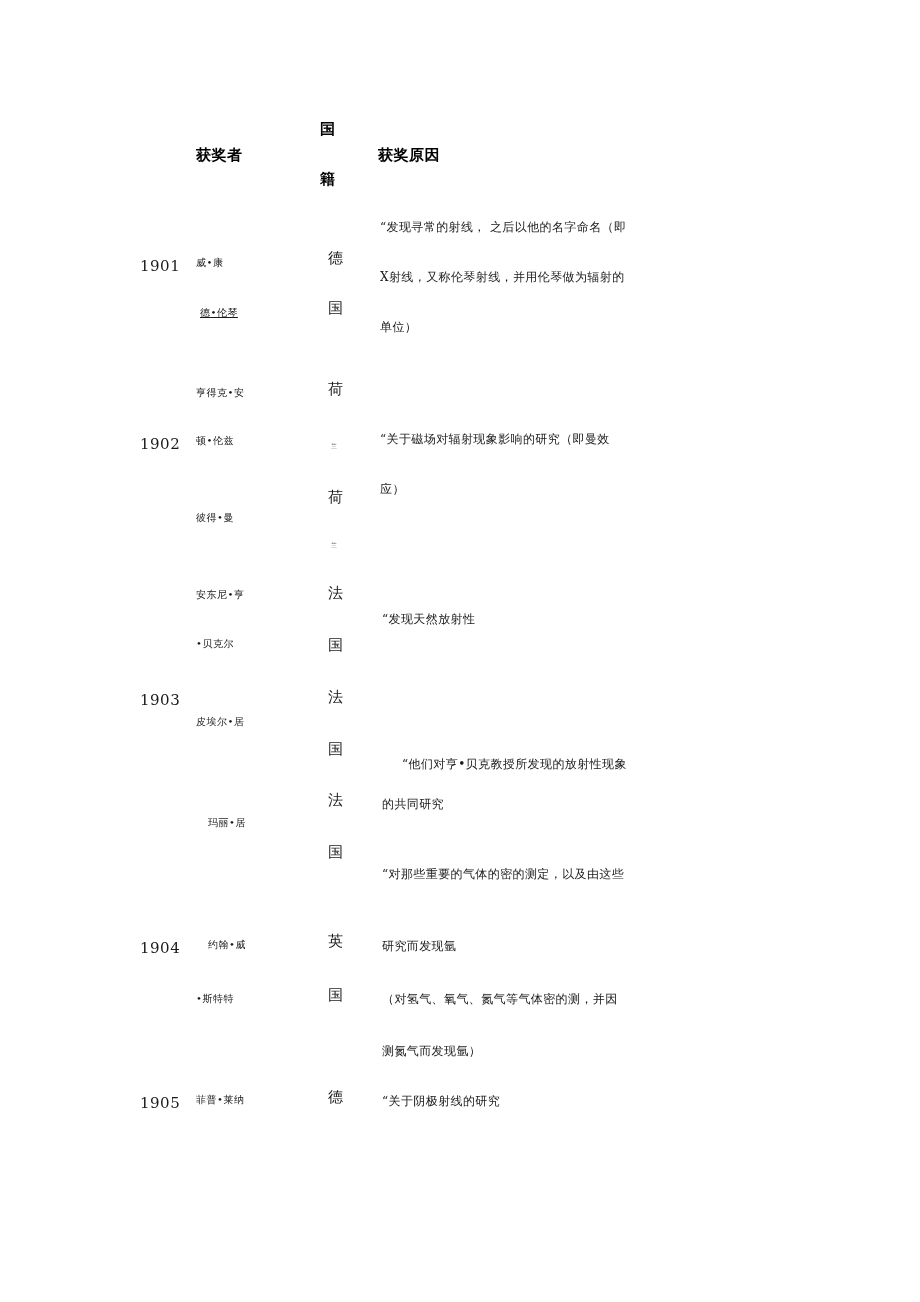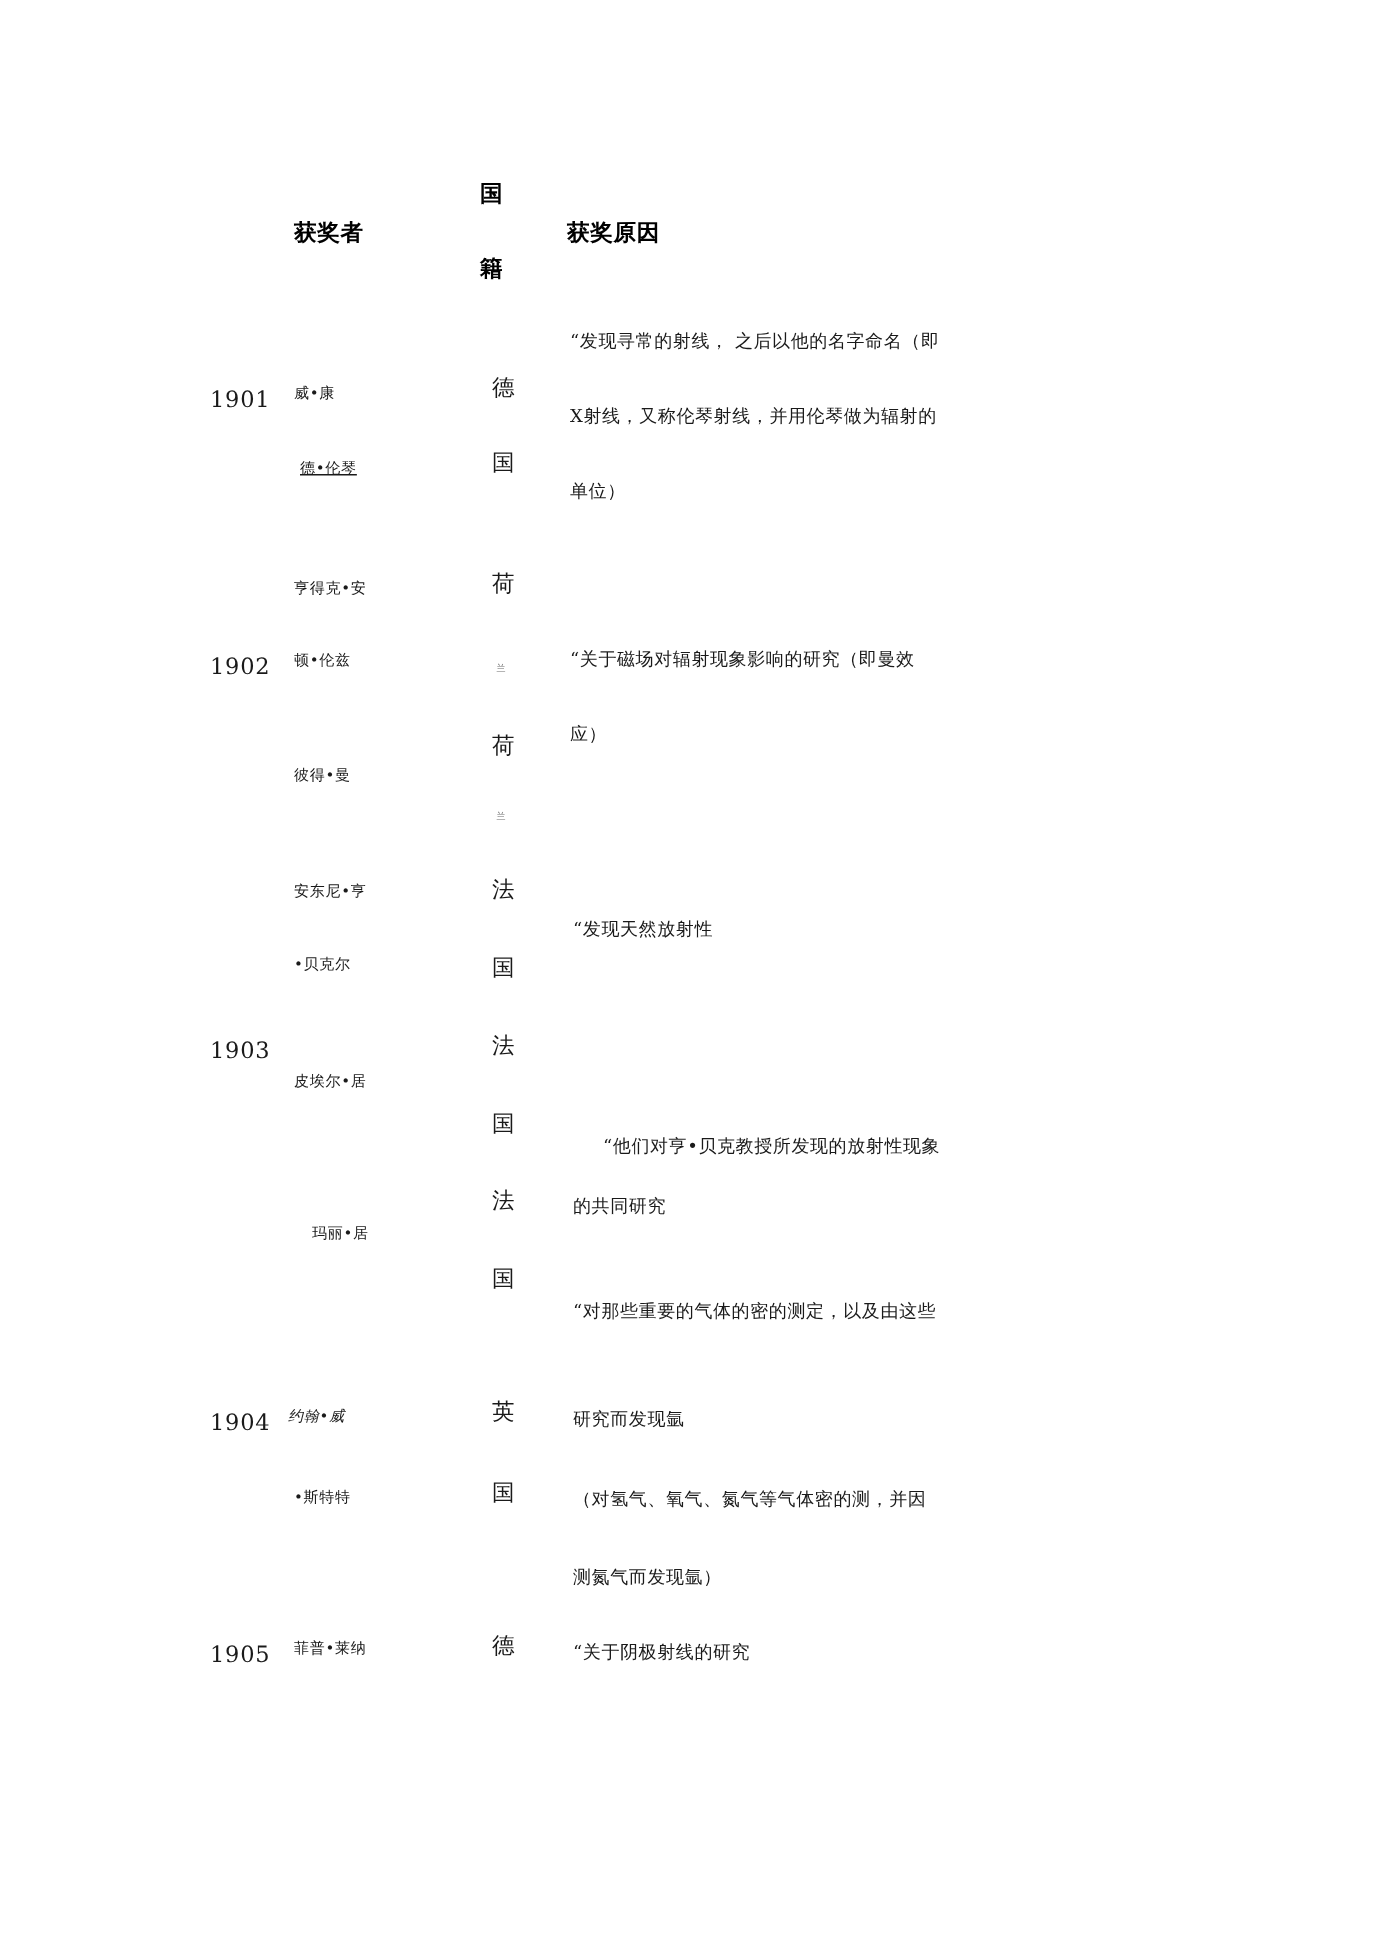--- a/index.html
+++ b/index.html
@@ -131,21 +131,21 @@
     <div class="cell nat" style="left:328px; top:845px;">国</div>
 
     <div class="cell reason" style="left:382px; top:613px;">“发现天然放射性</div>
     <div class="cell reason" style="left:382px; top:758px;margin-left:20px;">“他们对亨•贝克教授所发现的放射性现象</div>
     <div class="cell reason" style="left:382px; top:798px;">的共同研究</div>
   </div>
 
   <div>
     <div class="cell year" style="left:140px; top:941px;">1904</div>
 
-    <div class="cell name" style="left:192px; top:940px;font-style:italic;">约翰•威</div>
+    <div class="cell name" style="left:208px; top:940px;">约翰•威</div>
     <div class="cell name" style="left:196px; top:994px;">•斯特特</div>
 
     <div class="cell nat" style="left:328px; top:934px;">英</div>
     <div class="cell nat" style="left:328px; top:988px;">国</div>
 
     <div class="cell reason" style="left:382px; top:868px;">“对那些重要的气体的密的测定，以及由这些</div>
     <div class="cell reason" style="left:382px; top:940px;">研究而发现氩</div>
     <div class="cell reason" style="left:382px; top:993px;">（对氢气、氧气、氮气等气体密的测，并因</div>
     <div class="cell reason" style="left:382px; top:1045px;">测氮气而发现氩）</div>
   </div>

